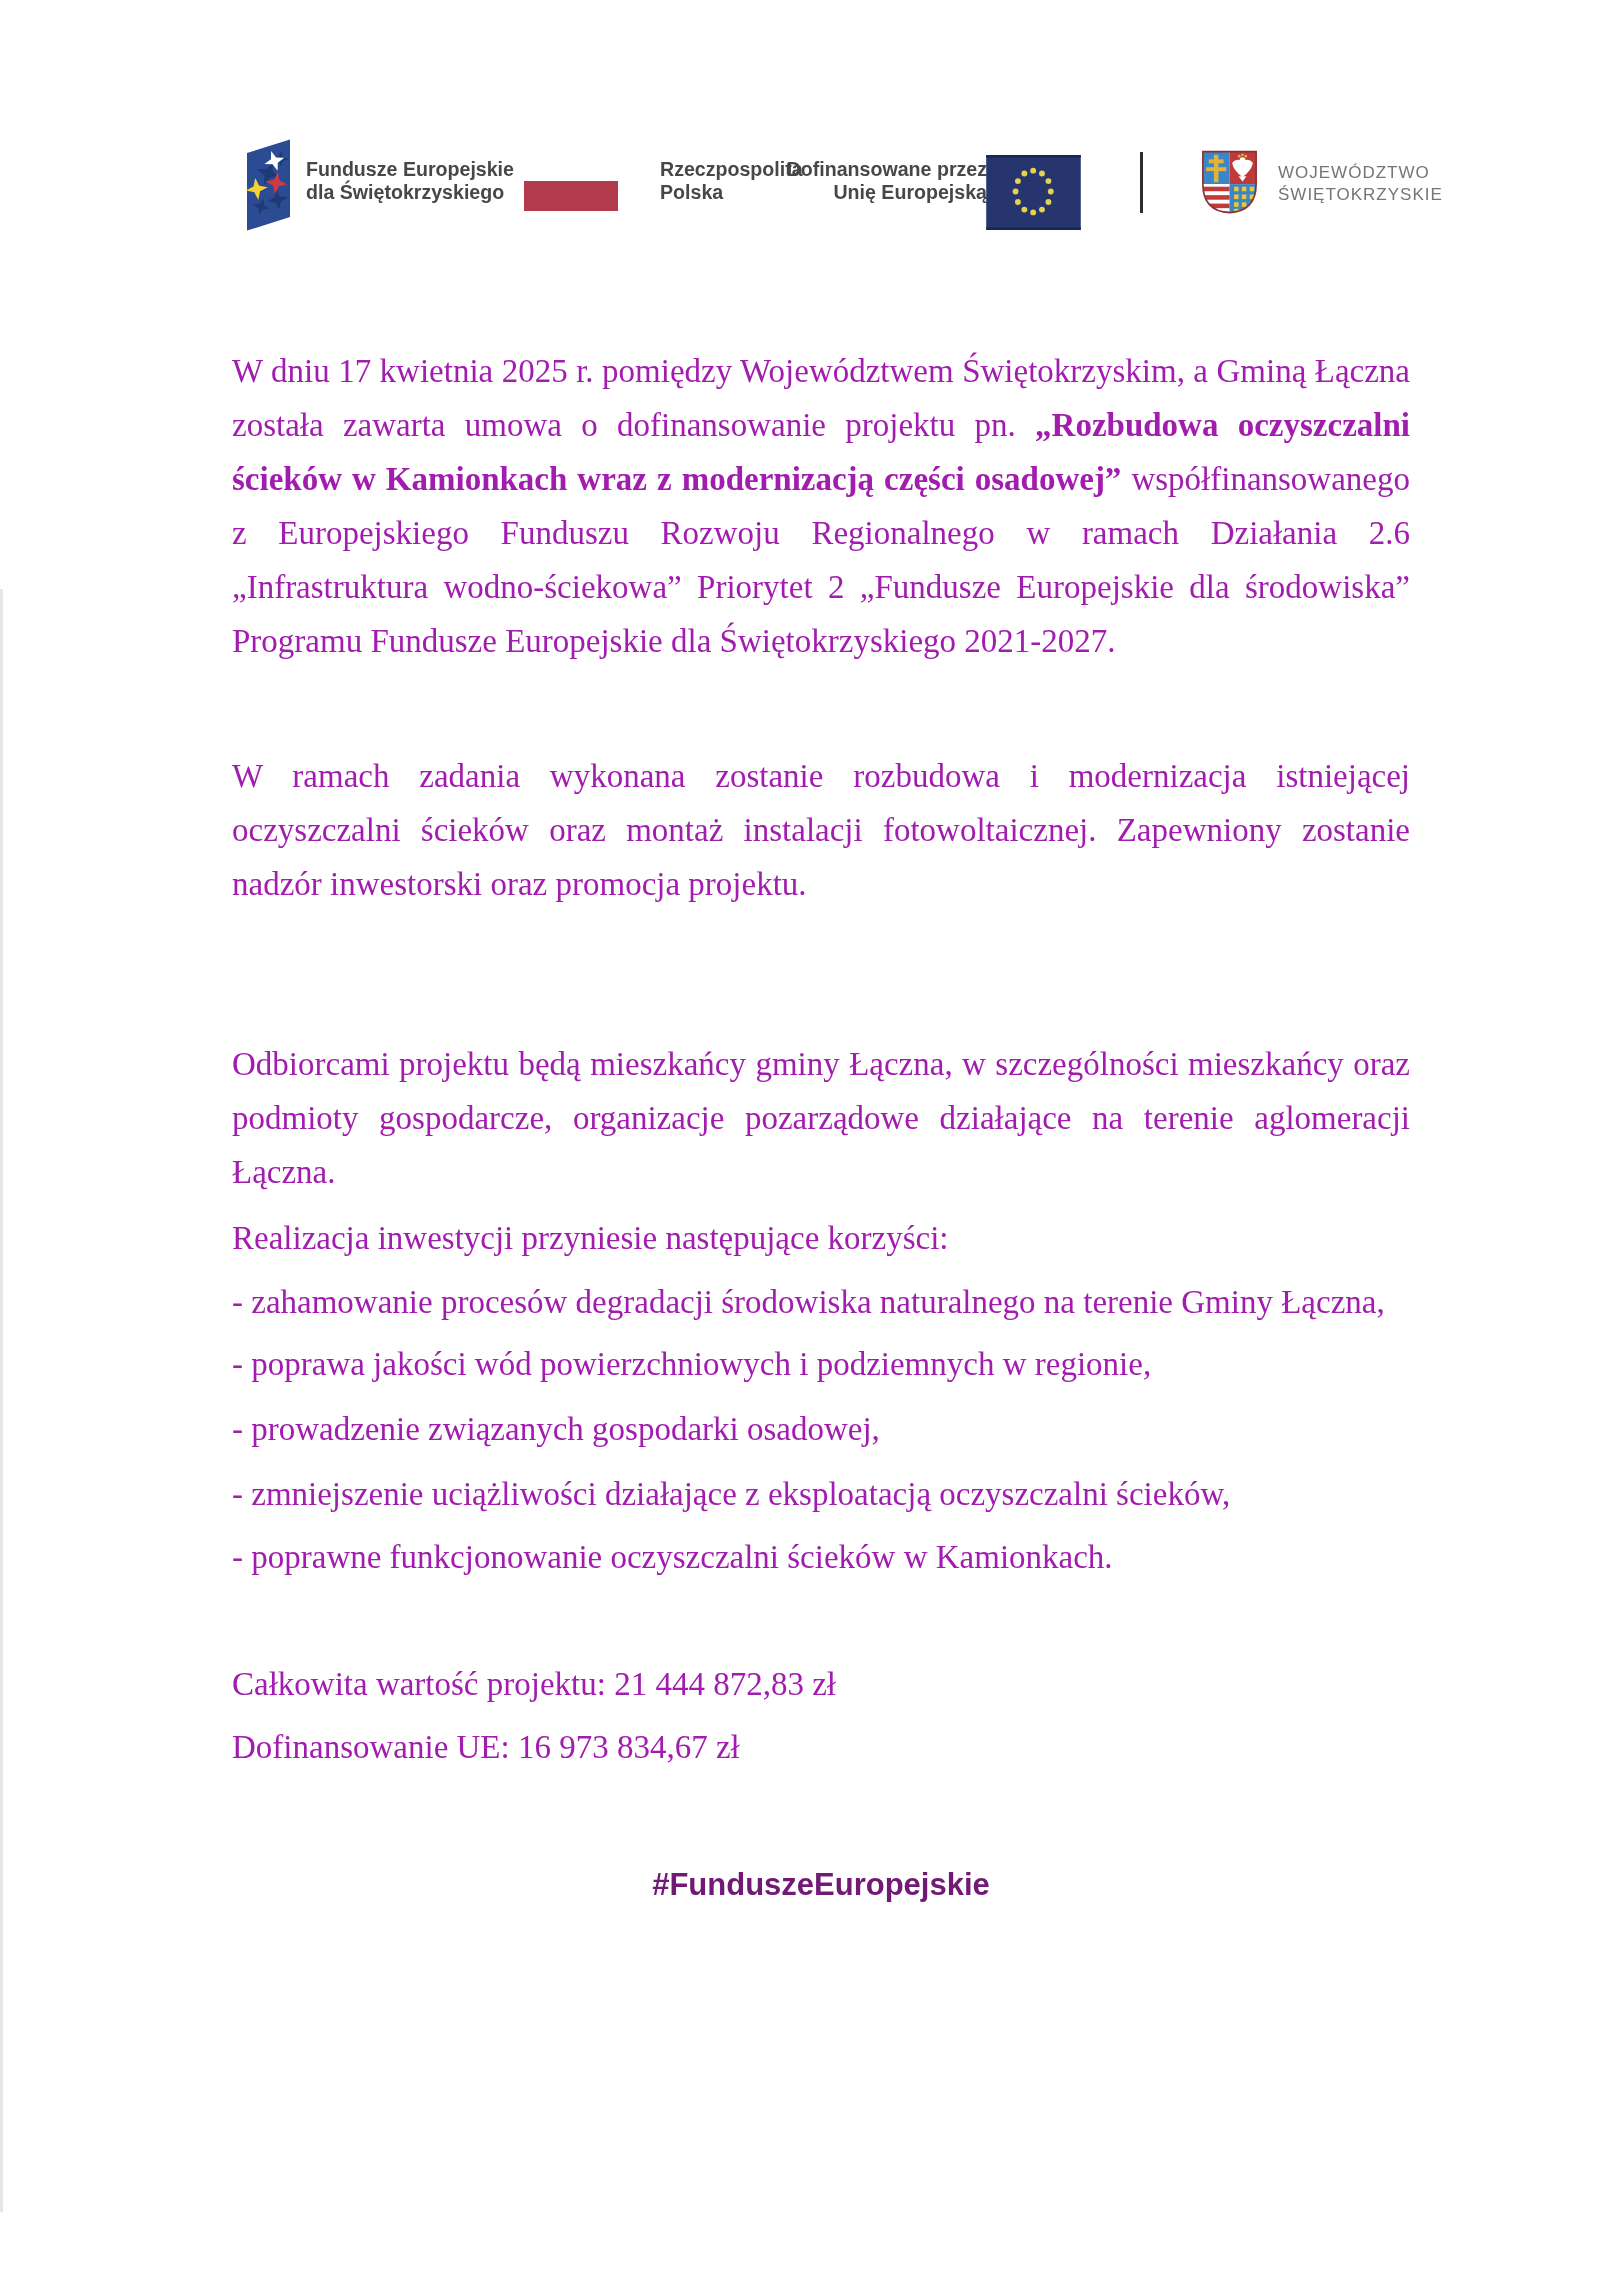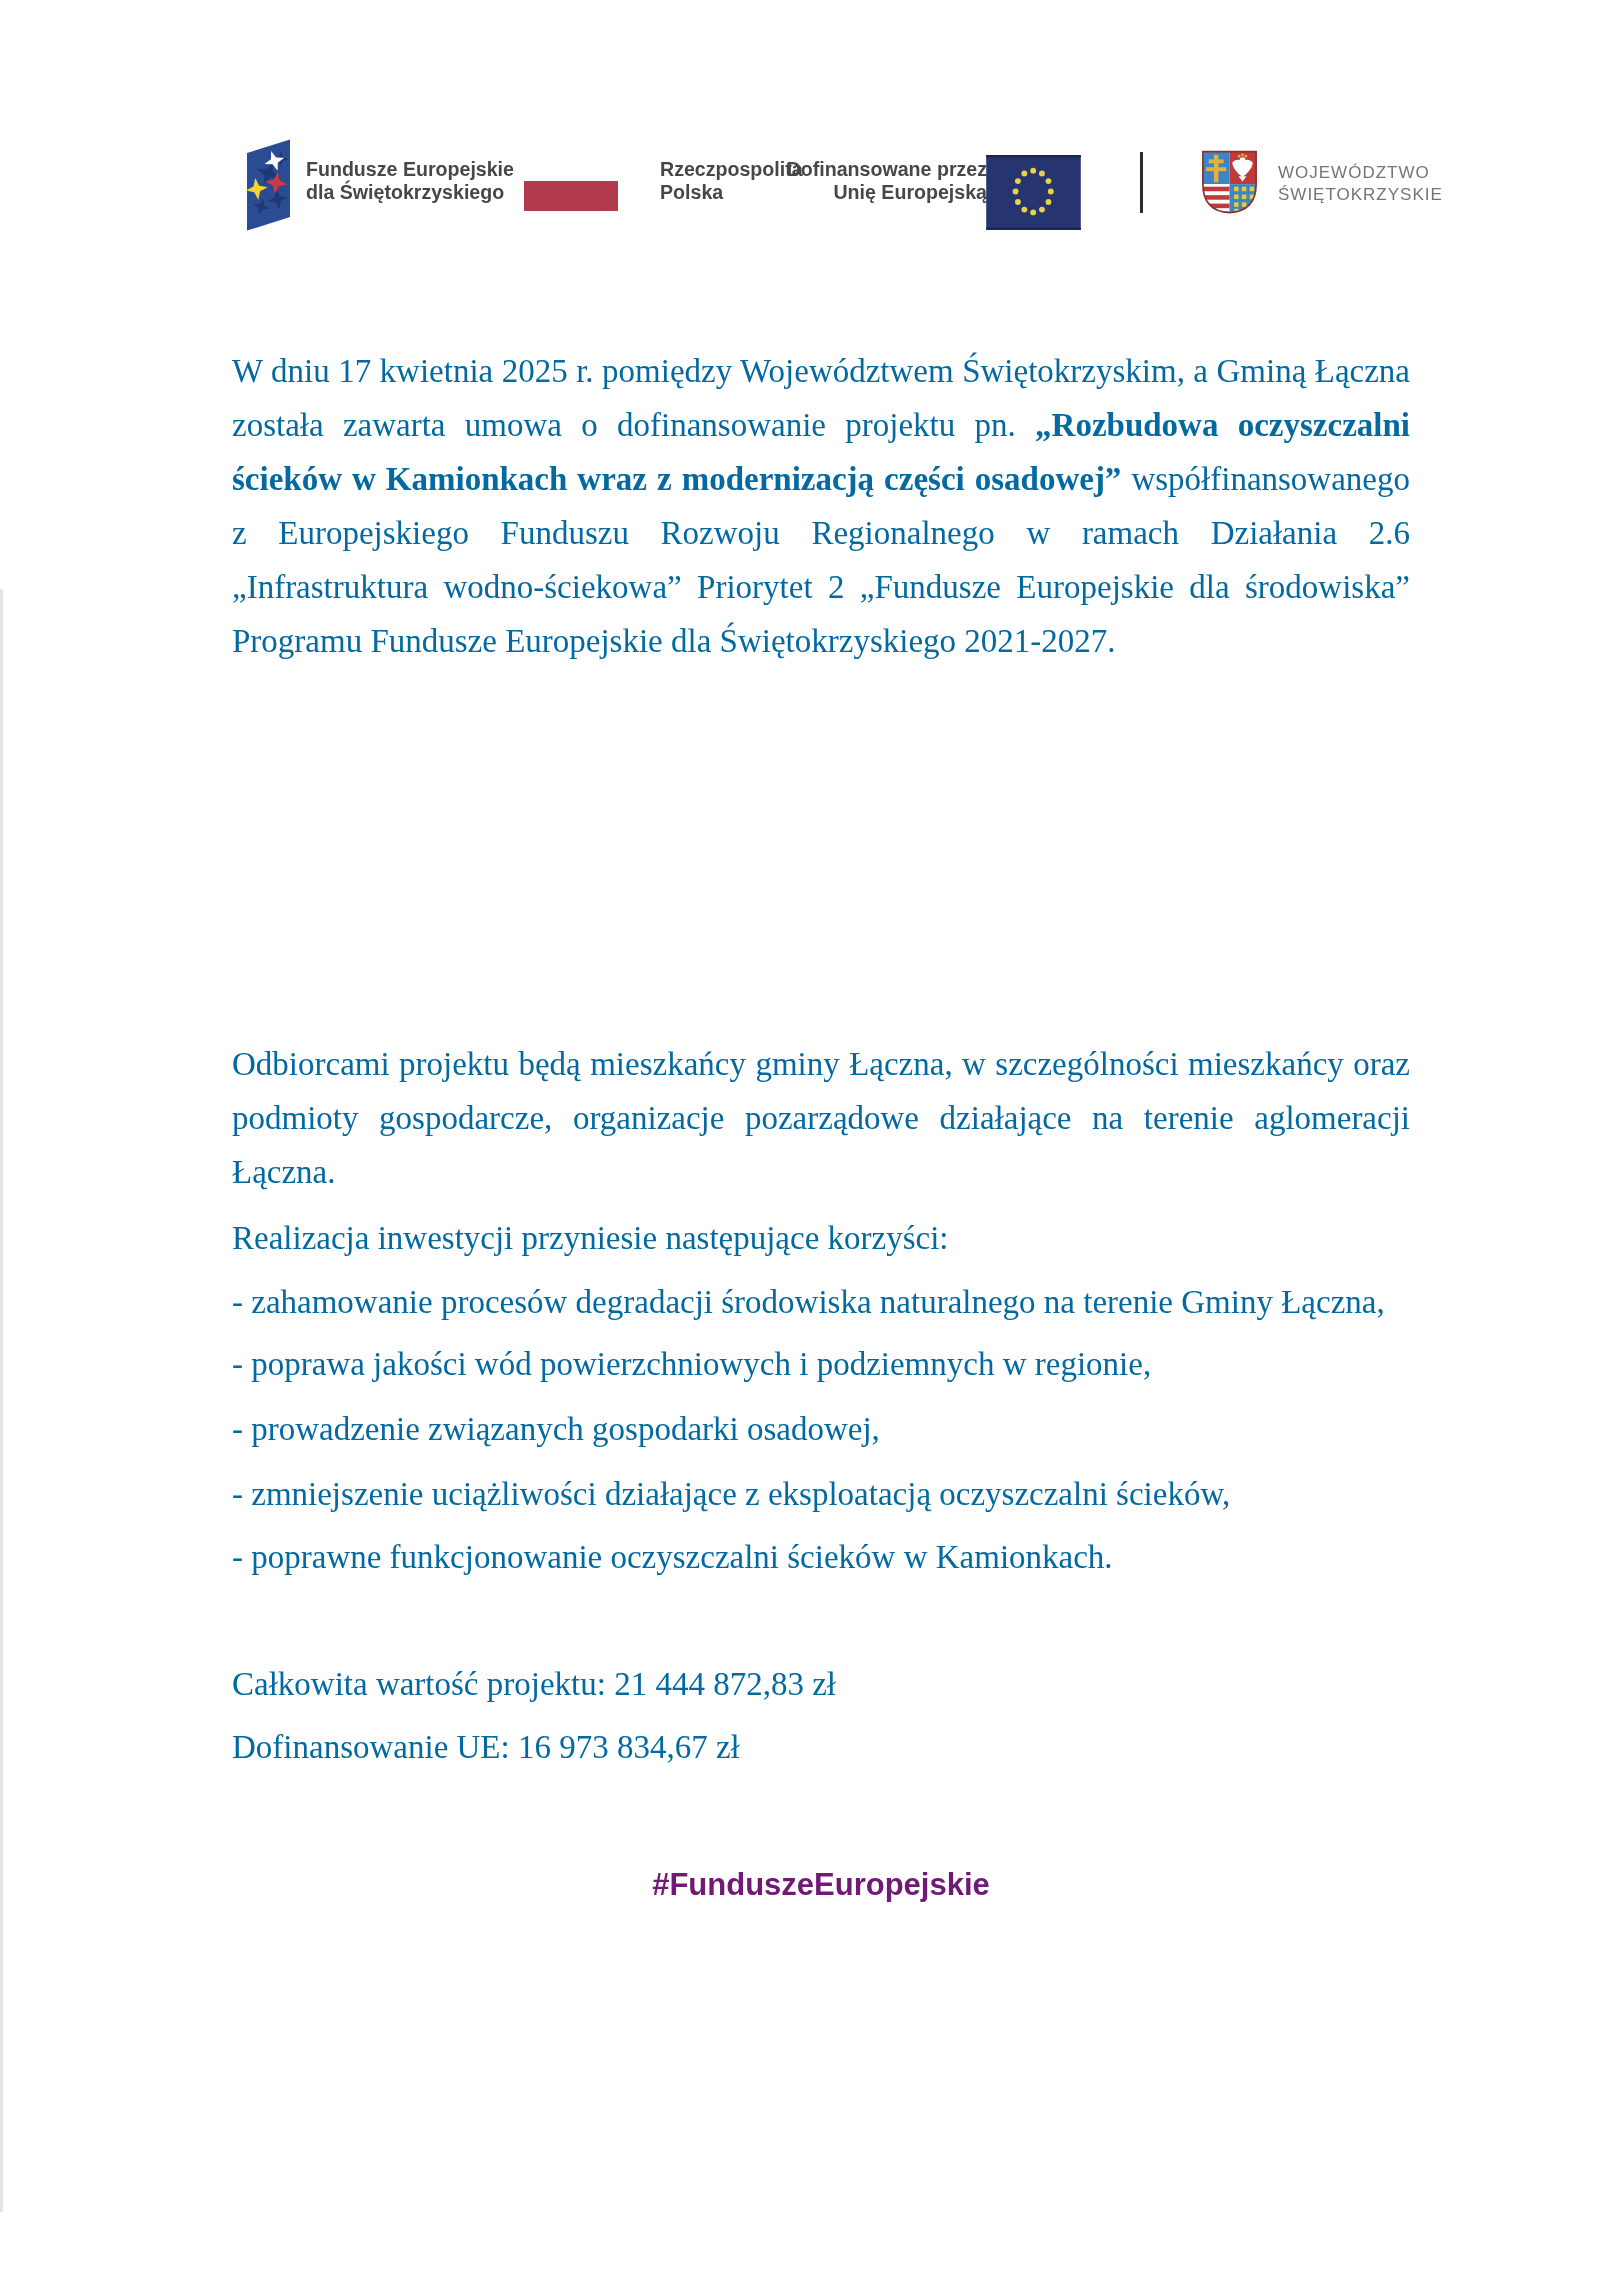--- a/index.html
+++ b/index.html
@@ -41,21 +41,21 @@
     white-space:nowrap;
   }
   
   .para{
     position:absolute;
     left:232px;
     width:1178px;
     margin:0;
     font-size:33px;
     line-height:54px;
-    color:#0369a1;
+    color:#a21caf;
   }
   .just{text-align:justify;}
   .oneline{white-space:nowrap;}
   .bold{font-weight:700;}
   #p1{top:344px;}
   #p2{top:749px;}
   #p3{top:922px;}
   #p4{top:1037px;font-family:Liberation Serif, serif;}
   #benefits-intro{top:1211px;}
   #b0{top:1275px;}
@@ -184,20 +184,21 @@
     </g>
     <path d="M4,4 H86 V54 Q86,96 45,98 Q4,96 4,54 Z" fill="none" stroke="#8a3030" stroke-width="2.5"></path>
   </svg>
   <div id="voi-label">
     <div>WOJEWÓDZTWO</div>
     <div>ŚWIĘTOKRZYSKIE</div>
   </div>
 
   <p id="p1" class="para just"><span>W dniu 17 kwietnia 2025 r. pomiędzy Województwem Świętokrzyskim, a Gminą Łączna została zawarta umowa o dofinansowanie projektu pn. </span><span class="bold">„Rozbudowa oczyszczalni ścieków w Kamionkach wraz z modernizacją części osadowej”</span><span> współfinansowanego z Europejskiego Funduszu Rozwoju Regionalnego w ramach Działania 2.6 „Infrastruktura wodno-ściekowa” Priorytet 2 „Fundusze Europejskie dla środowiska” Programu Fundusze Europejskie dla Świętokrzyskiego 2021-2027.</span></p>
 
+  <p id="p2" class="para just">W ramach zadania wykonana zostanie rozbudowa i modernizacja istniejącej oczyszczalni ścieków oraz montaż instalacji fotowoltaicznej. Zapewniony zostanie nadzór inwestorski oraz promocja projektu.</p>
 
 
   <p id="p4" class="para just">Odbiorcami projektu będą mieszkańcy gminy Łączna, w szczególności mieszkańcy oraz podmioty gospodarcze, organizacje pozarządowe działające na terenie aglomeracji Łączna.</p>
 
   <p id="benefits-intro" class="para oneline">Realizacja inwestycji przyniesie następujące korzyści:</p>
 
   <p id="b0" class="para oneline">- zahamowanie procesów degradacji środowiska naturalnego na terenie Gminy Łączna,</p>
   <p id="b1" class="para oneline">- poprawa jakości wód powierzchniowych i podziemnych w regionie,</p>
   <p id="b2" class="para oneline">- prowadzenie związanych gospodarki osadowej,</p>
   <p id="b3" class="para oneline">- zmniejszenie uciążliwości działające z eksploatacją oczyszczalni ścieków,</p>

